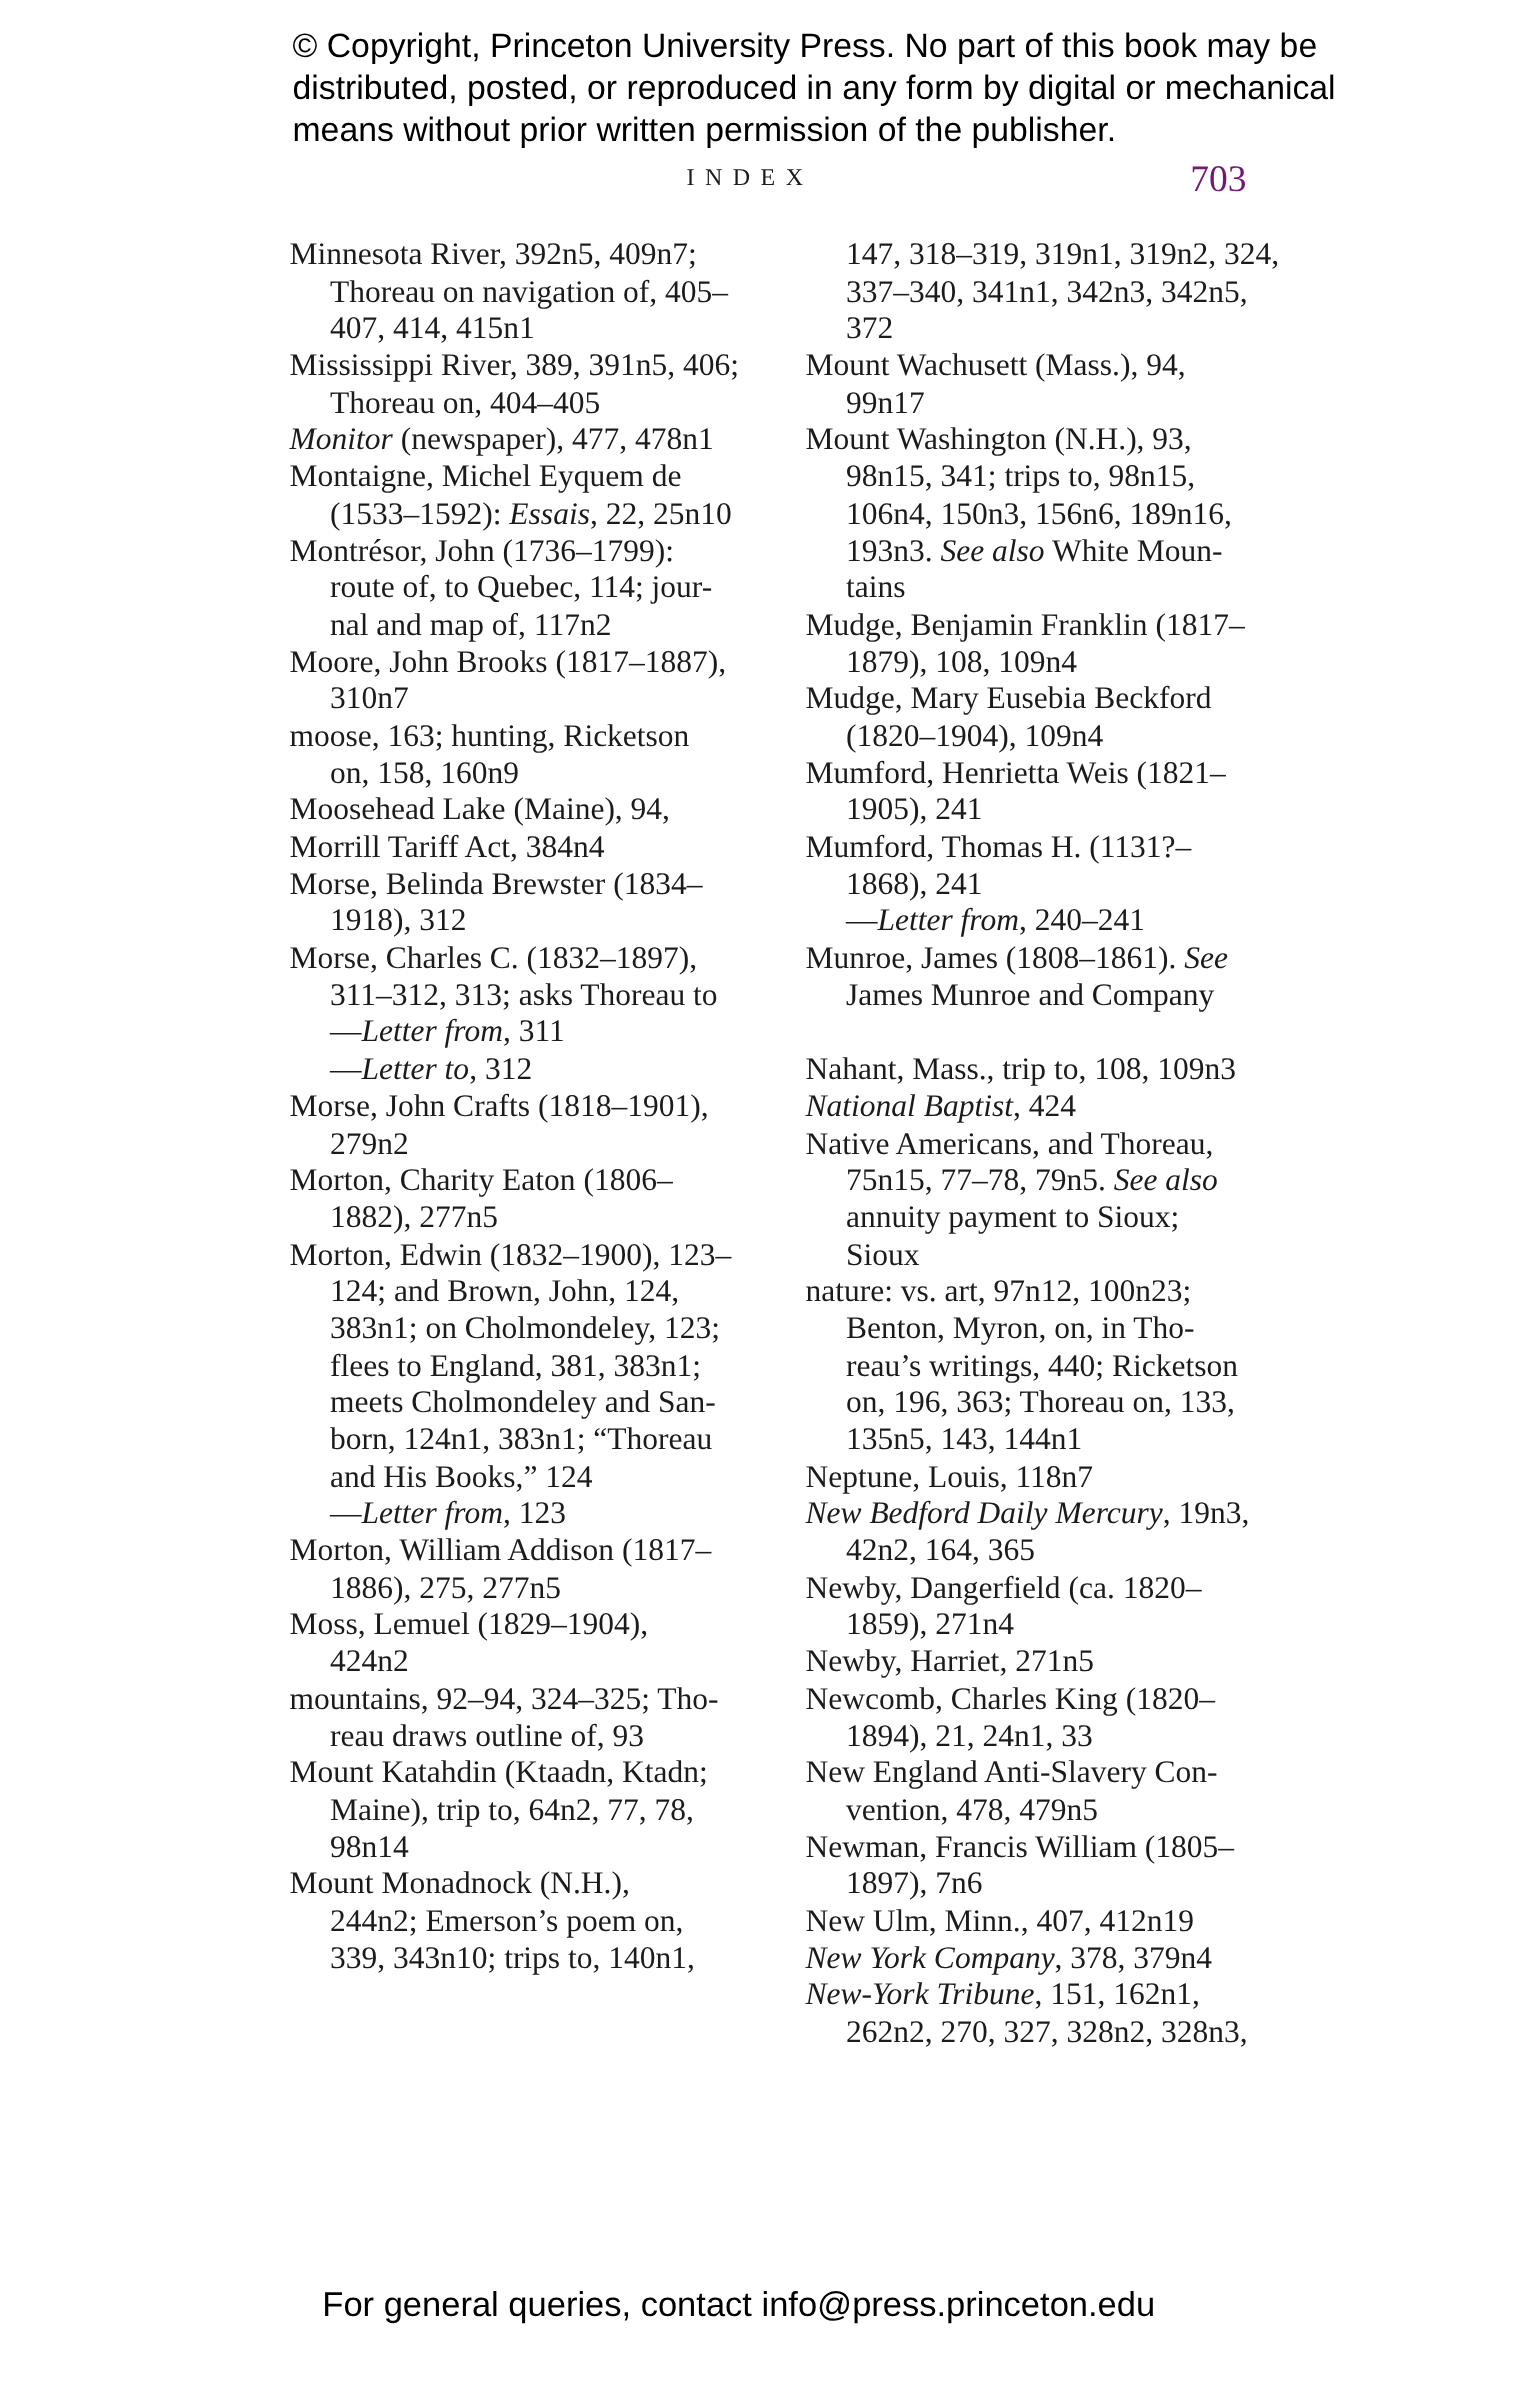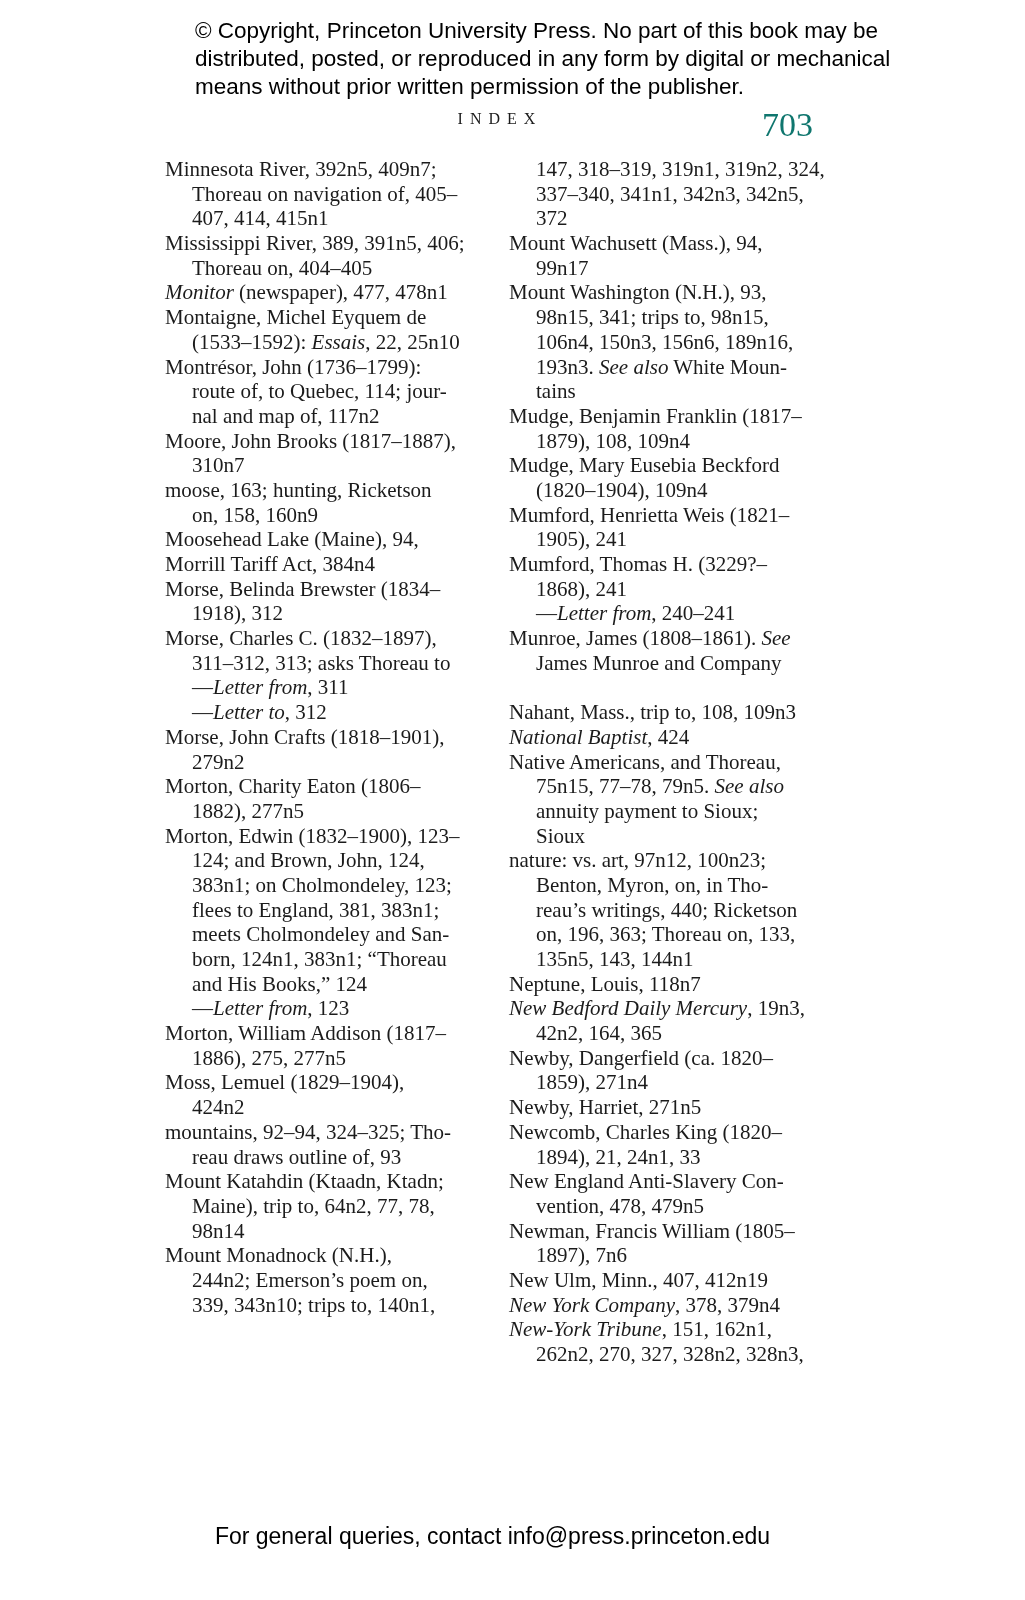--- a/index.html
+++ b/index.html
@@ -34,35 +34,36 @@
     right: 0;
     top: 4px;
     text-align: center;
     font-family: "Liberation Serif", serif;
     font-size: 16px;
     letter-spacing: 7px;
     color: #1b1b1b;
   }
   .page-number {
     position: absolute;
-    right: 22px;
+    right: 4px;
     top: 0;
     font-family: "Liberation Serif", serif;
-    font-size: 34px;
-    color: #0f766e;
+    font-size: 25px;
+    color: #701a75;
   }
   .col {
     position: absolute;
     top: 157px;
     width: 345px;
     font-family: "Liberation Serif", serif;
     font-size: 21px;
     line-height: 24.7px;
     color: #1b1b1b;
     white-space: nowrap;
+    margin-left: 28px;
   }
   .col-left { left: 165px; }
   .col-right { left: 509px; }
   .line { height: 24.7px; }
   .line.ind { padding-left: 27px; }
   .it { font-style: italic; }
   .footer {
     position: absolute;
     left: 0;
     top: 1523px;
@@ -147,21 +148,21 @@
       <div class="line ind"><span>98n15, 341; trips to, 98n15,</span></div>
       <div class="line ind"><span>106n4, 150n3, 156n6, 189n16,</span></div>
       <div class="line ind"><span>193n3. </span><span class="it">See also</span><span> White Moun-</span></div>
       <div class="line ind"><span>tains</span></div>
       <div class="line"><span>Mudge, Benjamin Franklin (1817–</span></div>
       <div class="line ind"><span>1879), 108, 109n4</span></div>
       <div class="line"><span>Mudge, Mary Eusebia Beckford</span></div>
       <div class="line ind"><span>(1820–1904), 109n4</span></div>
       <div class="line"><span>Mumford, Henrietta Weis (1821–</span></div>
       <div class="line ind"><span>1905), 241</span></div>
-      <div class="line"><span>Mumford, Thomas H. (3229?–</span></div>
+      <div class="line"><span>Mumford, Thomas H. (1131?–</span></div>
       <div class="line ind"><span>1868), 241</span></div>
       <div class="line ind"><span>—</span><span class="it">Letter from</span><span>, 240–241</span></div>
       <div class="line"><span>Munroe, James (1808–1861). </span><span class="it">See</span></div>
       <div class="line ind"><span>James Munroe and Company</span></div>
       <div class="line">&nbsp;</div>
       <div class="line"><span>Nahant, Mass., trip to, 108, 109n3</span></div>
       <div class="line"><span class="it">National Baptist</span><span>, 424</span></div>
       <div class="line"><span>Native Americans, and Thoreau,</span></div>
       <div class="line ind"><span>75n15, 77–78, 79n5. </span><span class="it">See also</span></div>
       <div class="line ind"><span>annuity payment to Sioux;</span></div>

